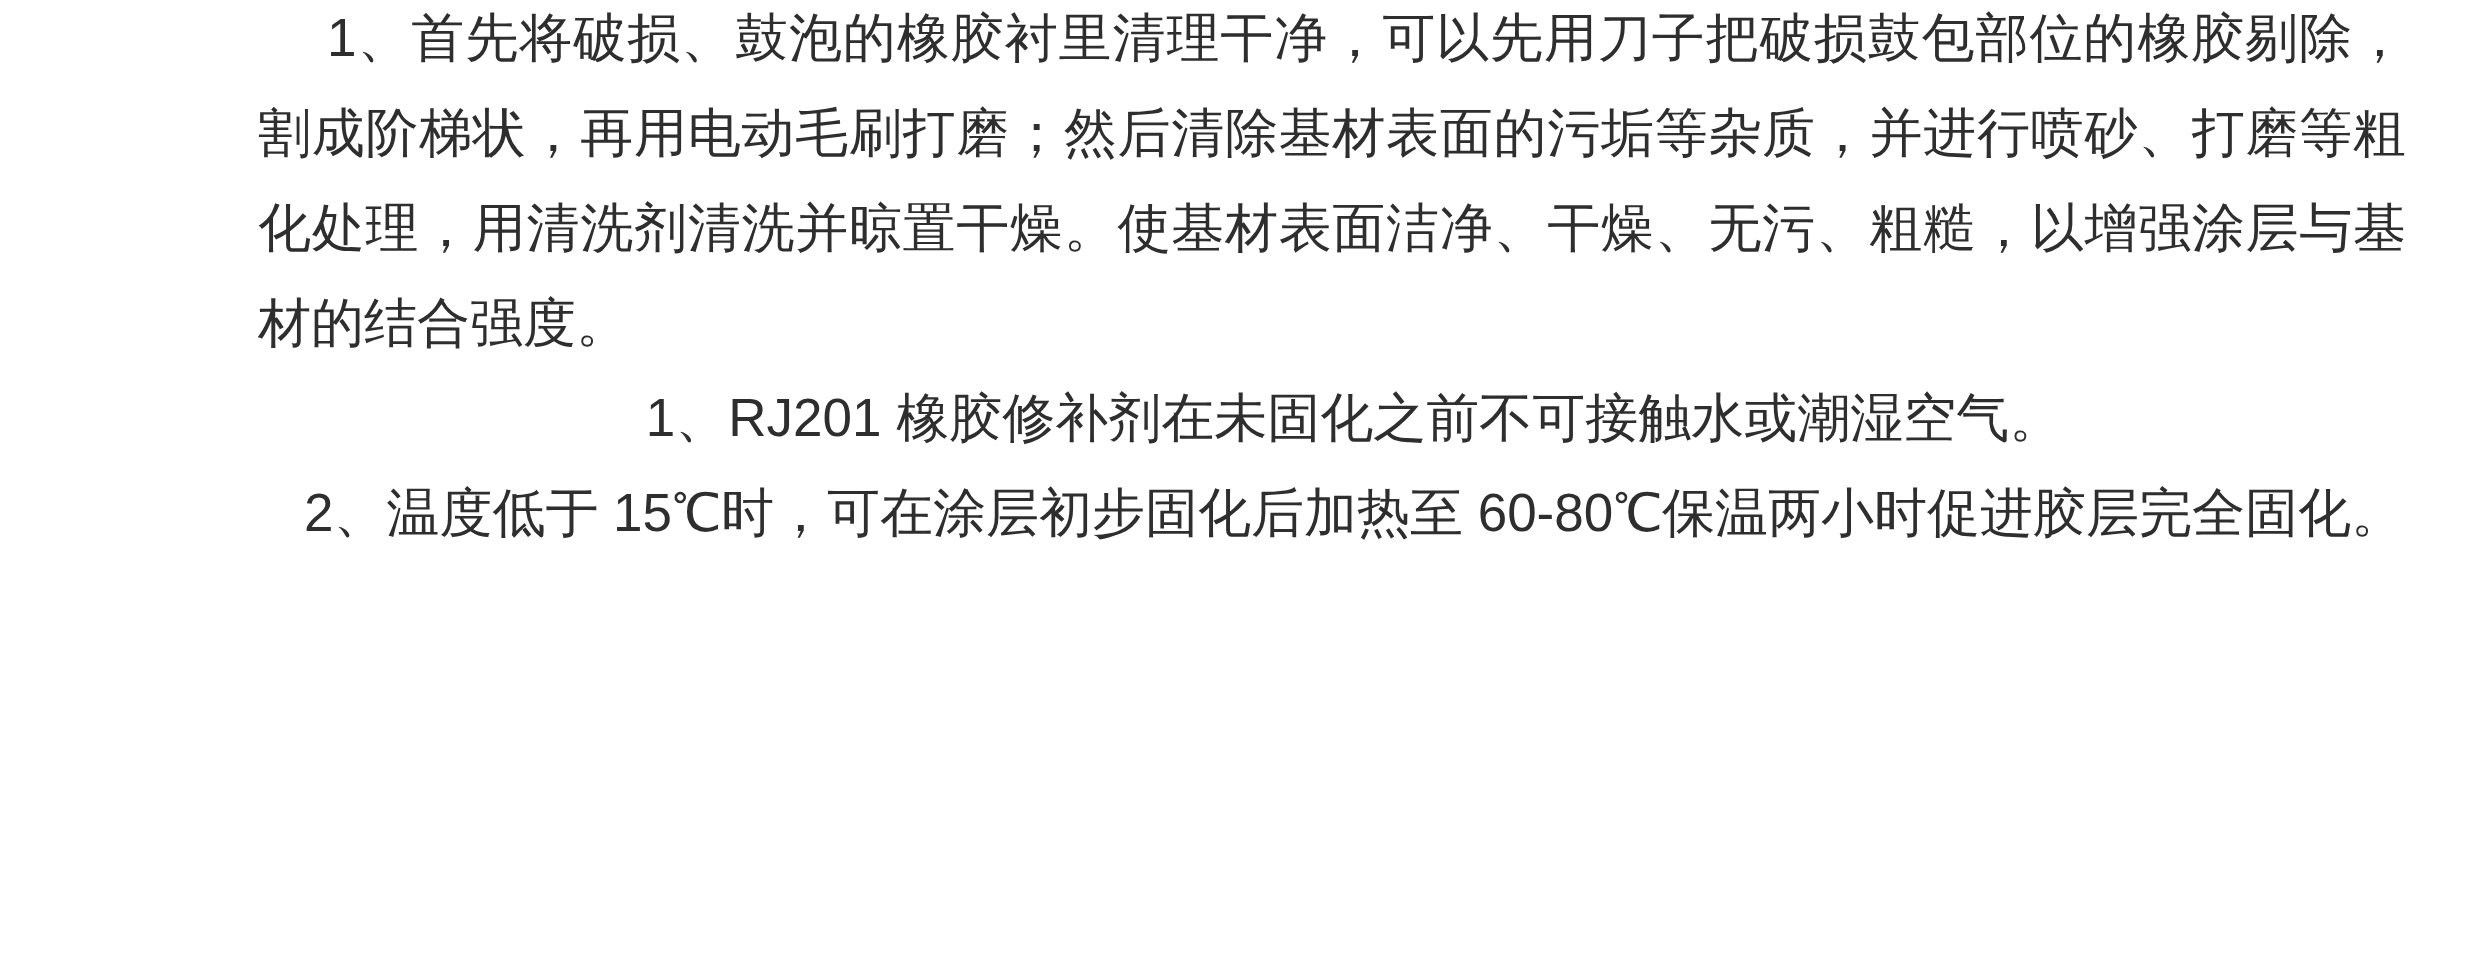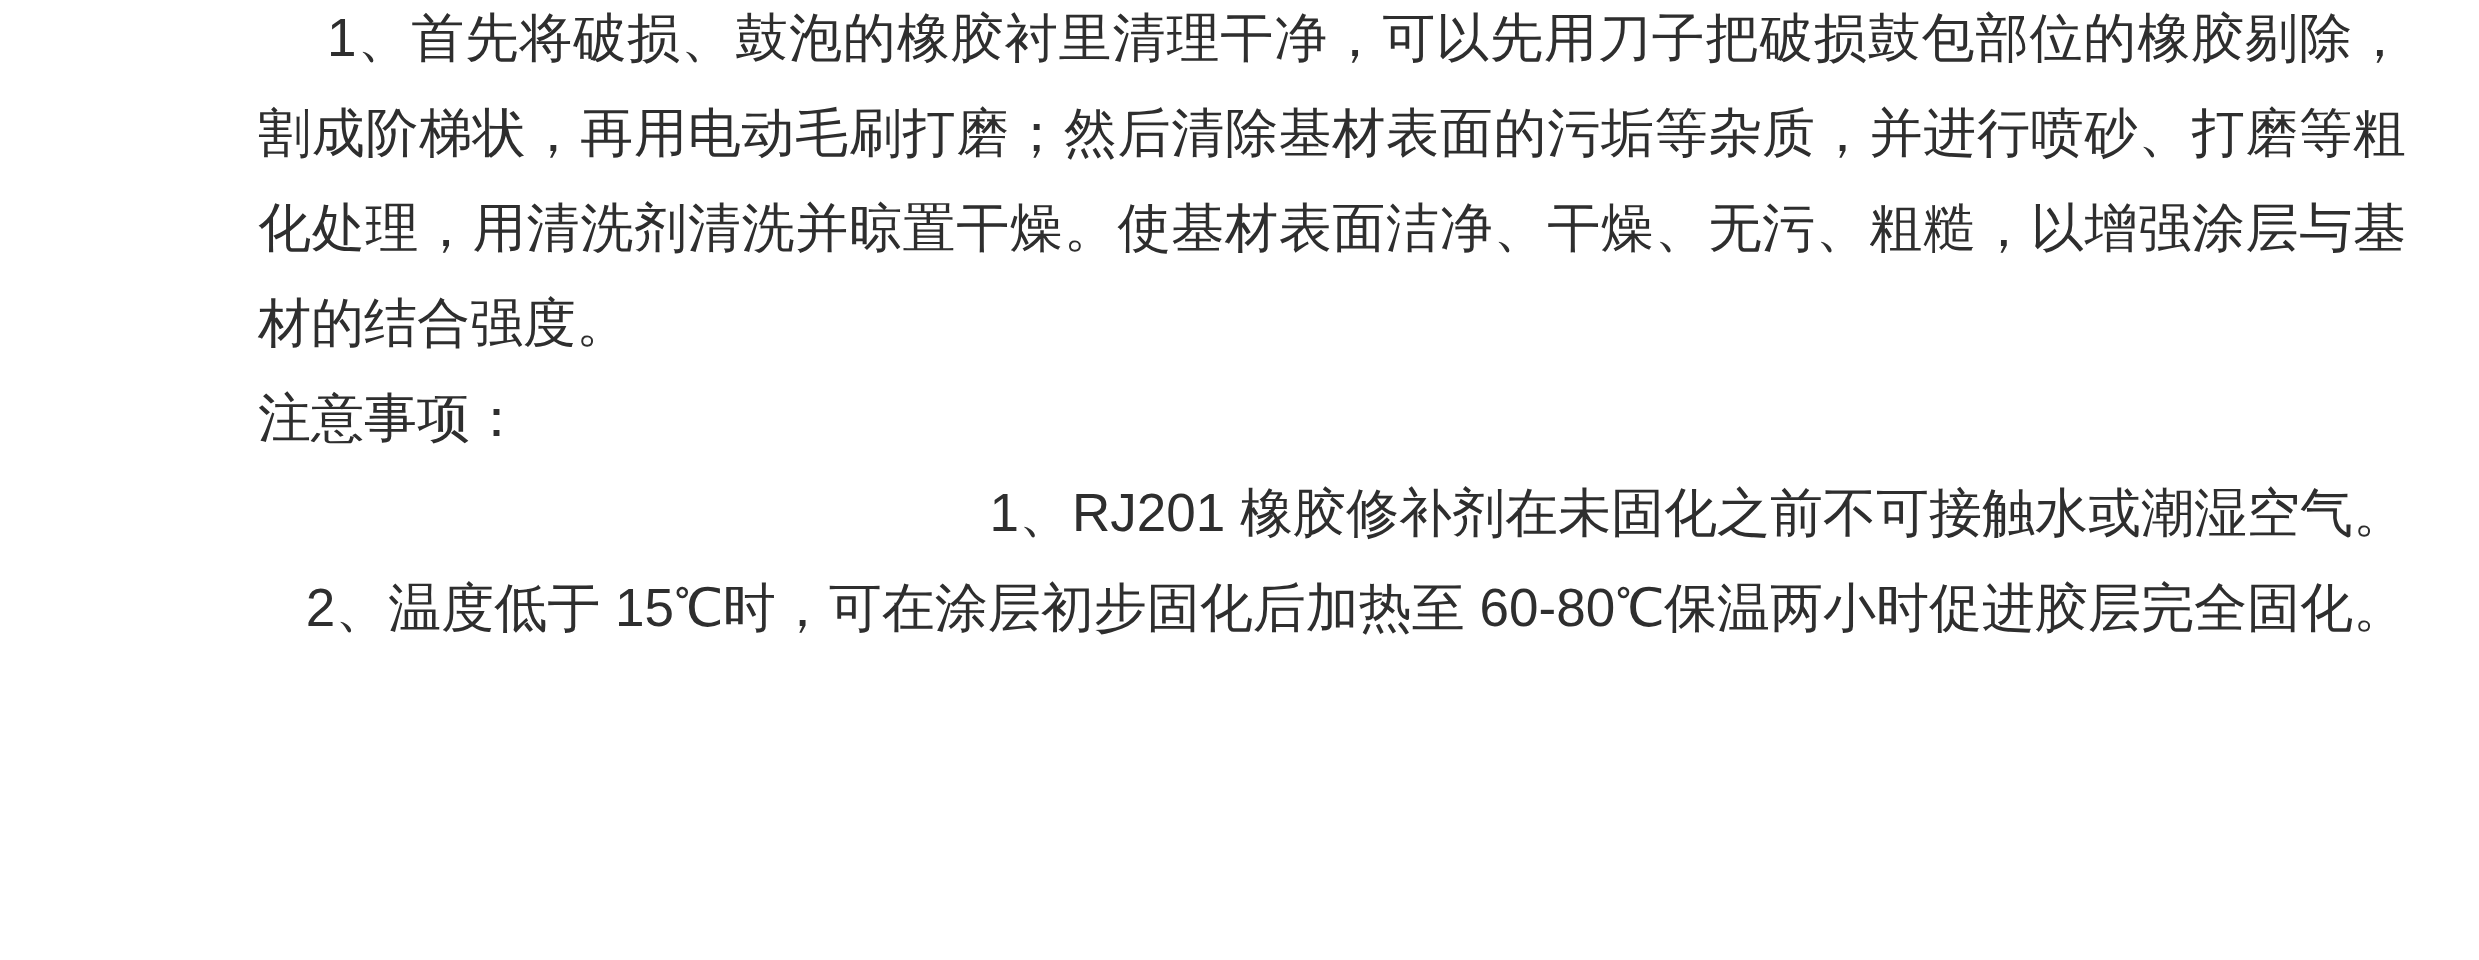--- a/index.html
+++ b/index.html
@@ -32,24 +32,23 @@
     text-align: justify;
     text-justify: inter-character;
     text-indent: 69px;
   }
   .heading {
     text-indent: 0;
     text-align: left;
   }
   .note {
     text-indent: 44px;
-    text-align: right;
+    text-align: center;
   }
 </style>
 </head>
 <body>
 
 <div class="page">
   <p class="para step">1、首先将破损、鼓泡的橡胶衬里清理干净，可以先用刀子把破损鼓包部位的橡胶剔除，割成阶梯状，再用电动毛刷打磨；然后清除基材表面的污垢等杂质，并进行喷砂、打磨等粗化处理，用清洗剂清洗并晾置干燥。使基材表面洁净、干燥、无污、粗糙，以增强涂层与基材的结合强度。</p>
-  <p class="para heading">注意事项：</p>
   <p class="para note">1、RJ201 橡胶修补剂在未固化之前不可接触水或潮湿空气。</p>
   <p class="para note">2、温度低于 15℃时，可在涂层初步固化后加热至 60-80℃保温两小时促进胶层完全固化。</p>
 </div>
 
 </body></html>

